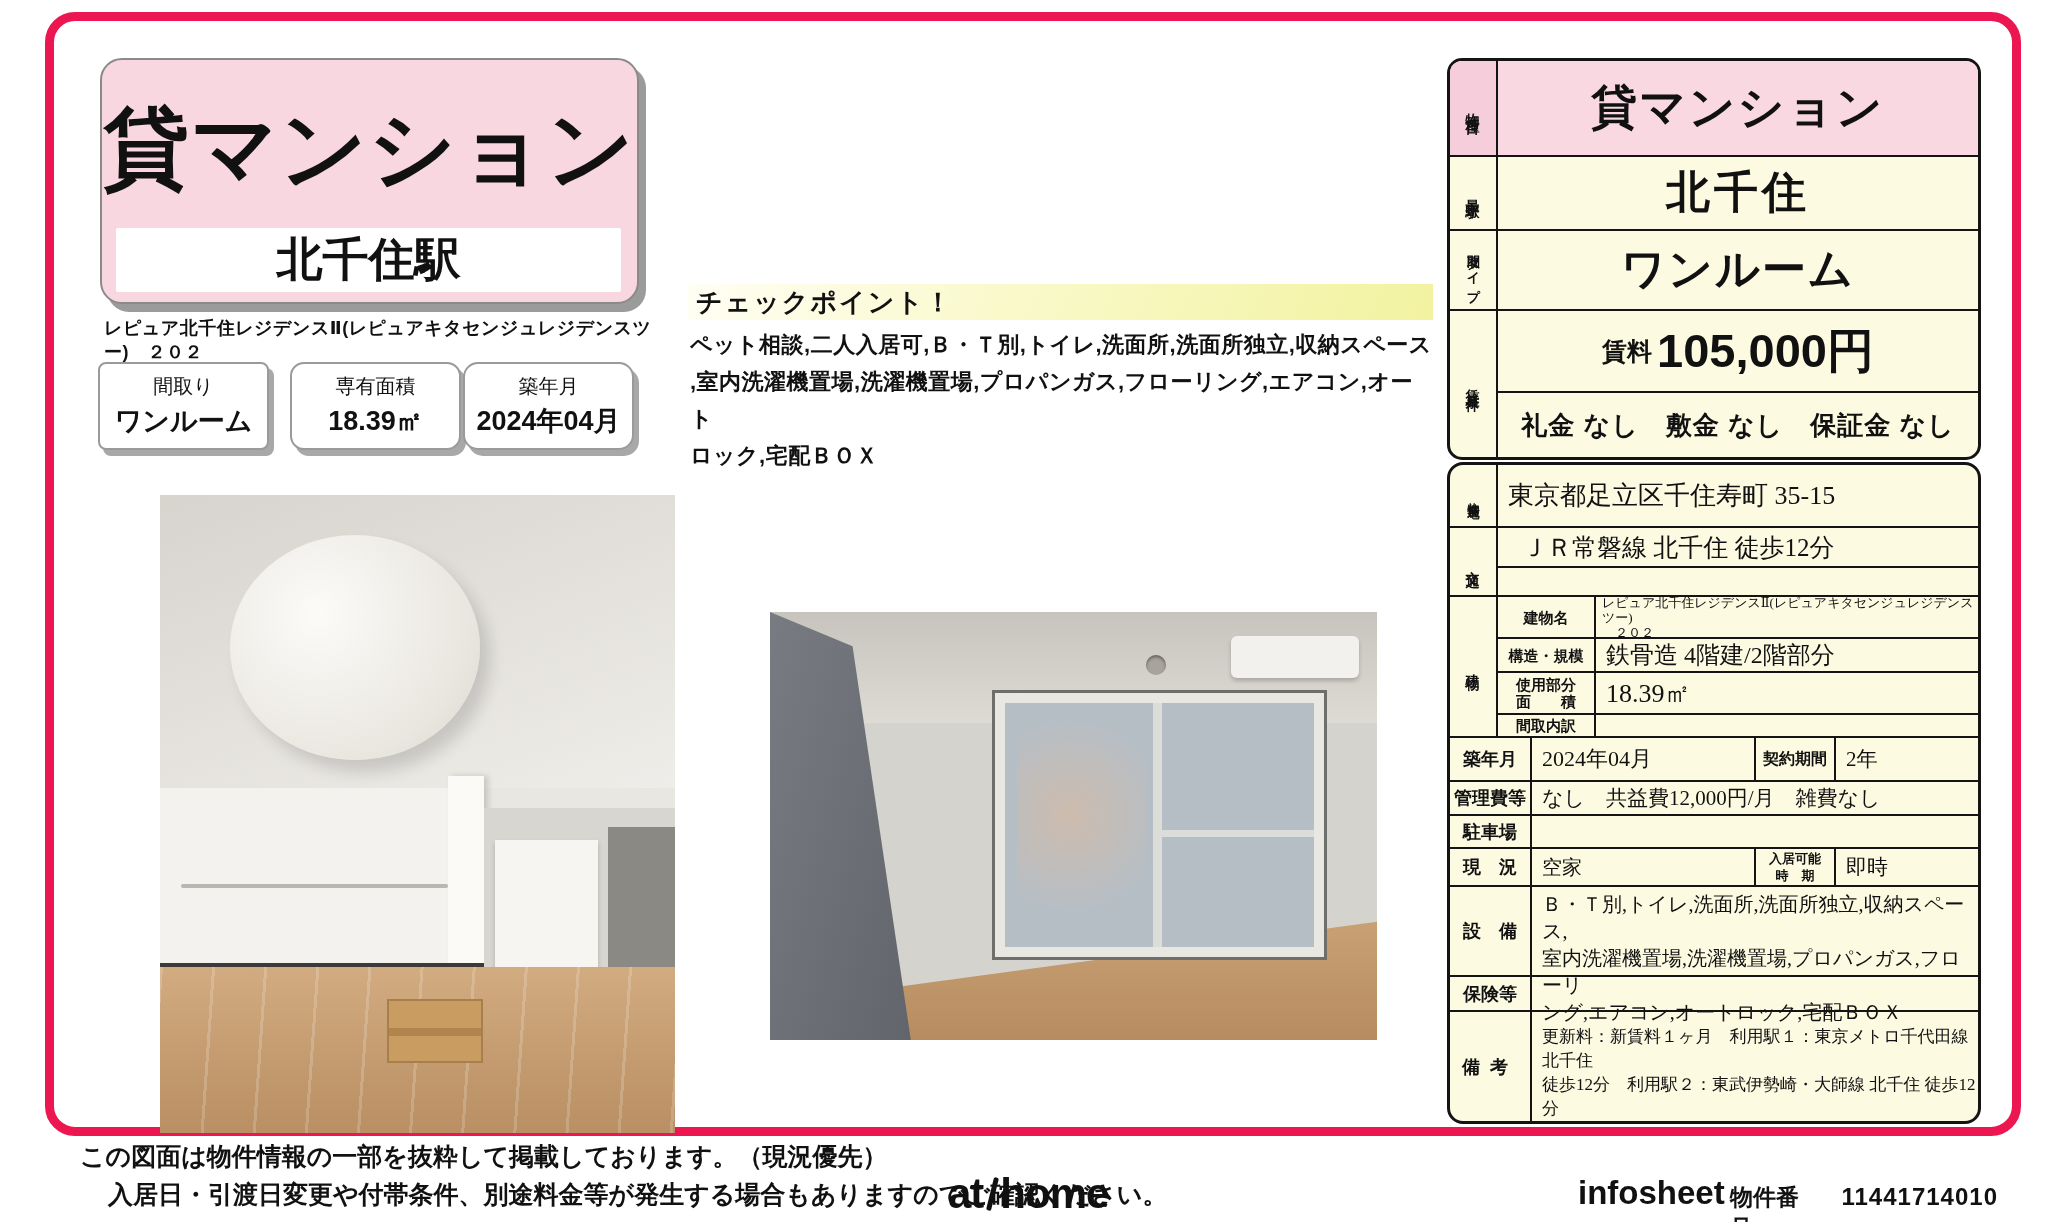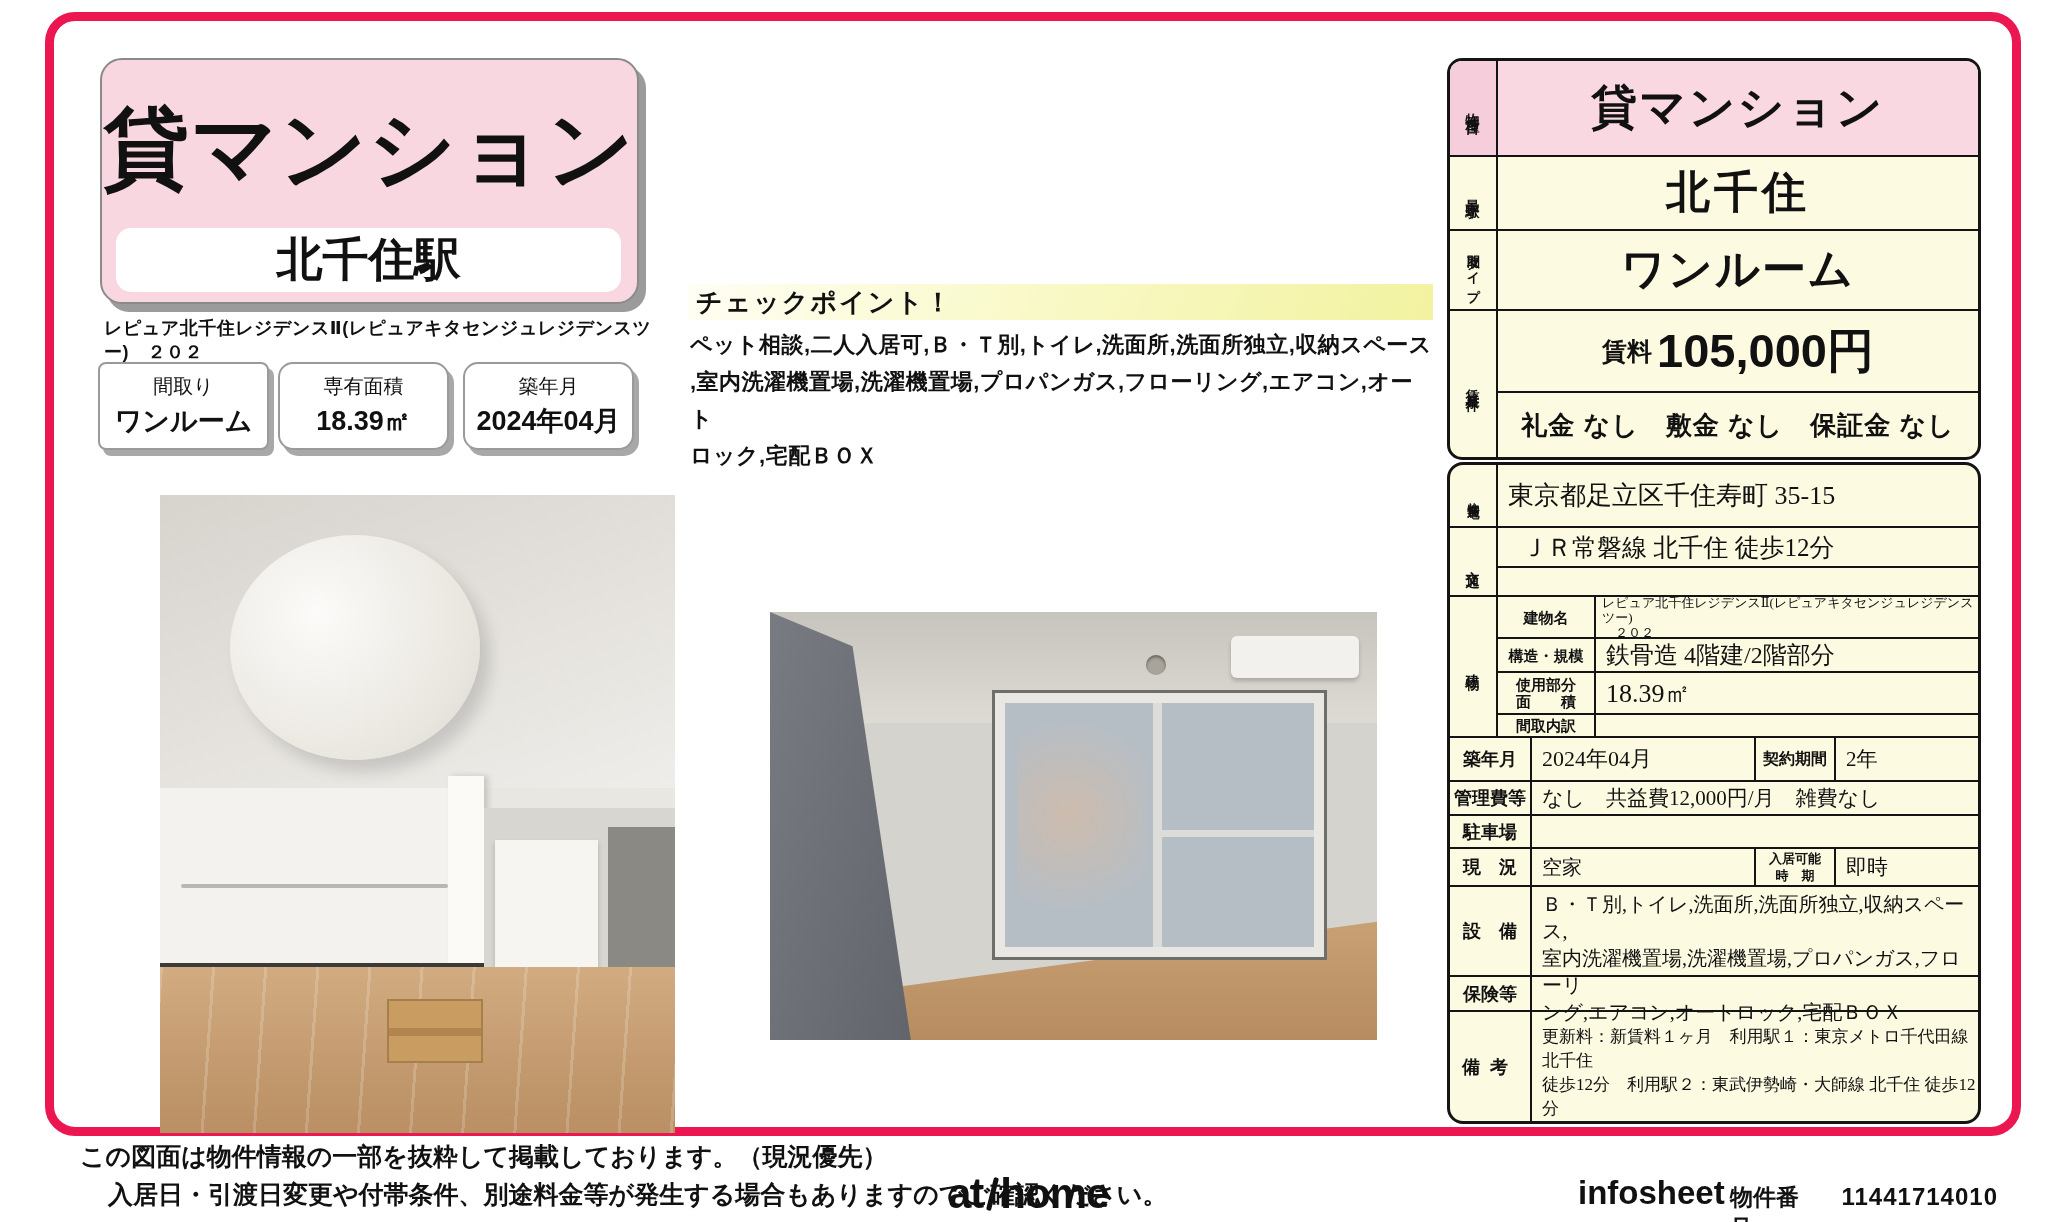--- a/index.html
+++ b/index.html
@@ -9,31 +9,31 @@
   .ml{white-space:pre-line;}
 
   
   .frame{left:45px;top:12px;width:1958px;height:1106px;border:9px solid #EC1651;border-radius:30px;}
 
   
   .titlebox{left:100px;top:58px;width:535px;height:242px;background:#F8D7E0;
             border:2px solid #8a8a8a;border-radius:22px;box-shadow:7px 8px 0 #9b9b9b;}
   .cat{left:0;top:14px;width:100%;height:150px;display:flex;align-items:center;justify-content:center;
        font-size:86px;font-weight:900;letter-spacing:1px;}
-  .stationbox{left:14px;top:168px;width:505px;height:64px;background:#ffffff;border-radius:15px;
+  .stationbox{left:14px;top:168px;width:505px;height:64px;background:#ffffff;border-radius:2px;
               display:flex;align-items:center;justify-content:center;}
   .stationbox span{font-size:46px;font-weight:800;}
   .bname{left:104px;top:316px;width:560px;font-size:18px;font-weight:600;letter-spacing:.5px;}
 
   
   .chip{top:362px;width:167px;height:84px;background:#fff;border:2px solid #9a9a9a;border-radius:15px;
         box-shadow:5px 6px 0 #a8a8a8;display:flex;flex-direction:column;align-items:center;justify-content:center;gap:3px;}
   .chip .cl{font-size:20px;}
   .chip .cv{font-size:27px;font-weight:800;}
-  .chip1{left:98px;border-radius:8px;} .chip2{left:278px;} .chip3{left:463px;}
+  .chip1{left:98px;border-radius:8px;} .chip2{left:290px;border-radius:14px;} .chip3{left:463px;}
 
   
   .cphead{left:688px;top:284px;width:737px;height:36px;display:flex;align-items:center;padding-left:8px;
           font-size:26px;font-weight:800;letter-spacing:2px;
           background:linear-gradient(115deg,#fffef4 0%,#f9f9c9 45%,#f2f2a0 100%);}
   .cpbody{left:690px;top:326px;width:742px;font-size:22px;line-height:37px;font-weight:600;letter-spacing:.5px;}
 
   
   .photo{overflow:hidden;background:#e9e7e2;}
   .ph1{left:160px;top:495px;width:515px;height:638px;}

